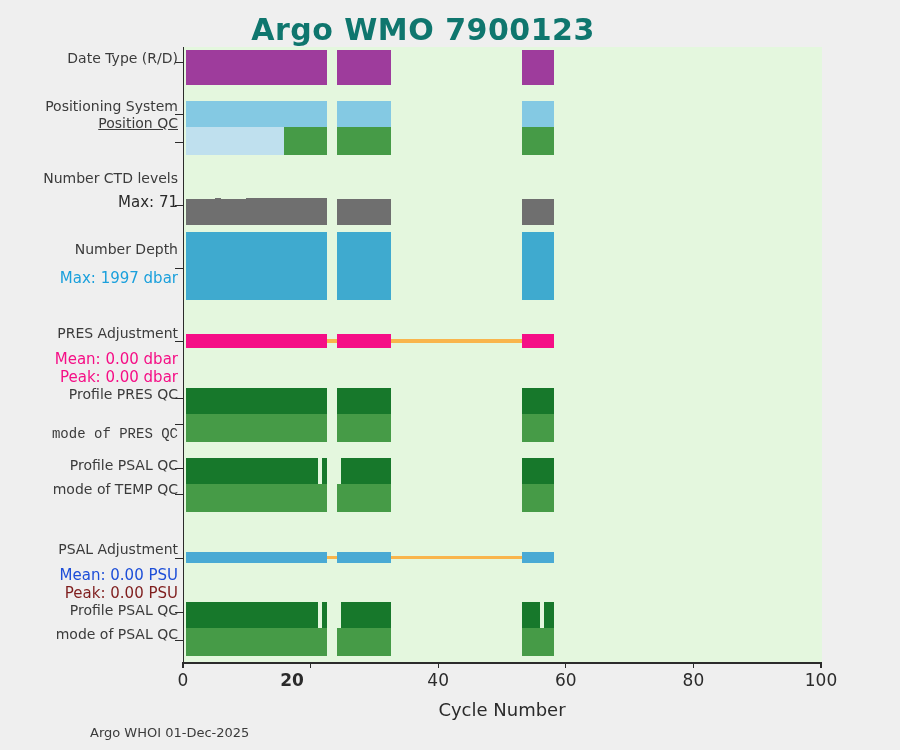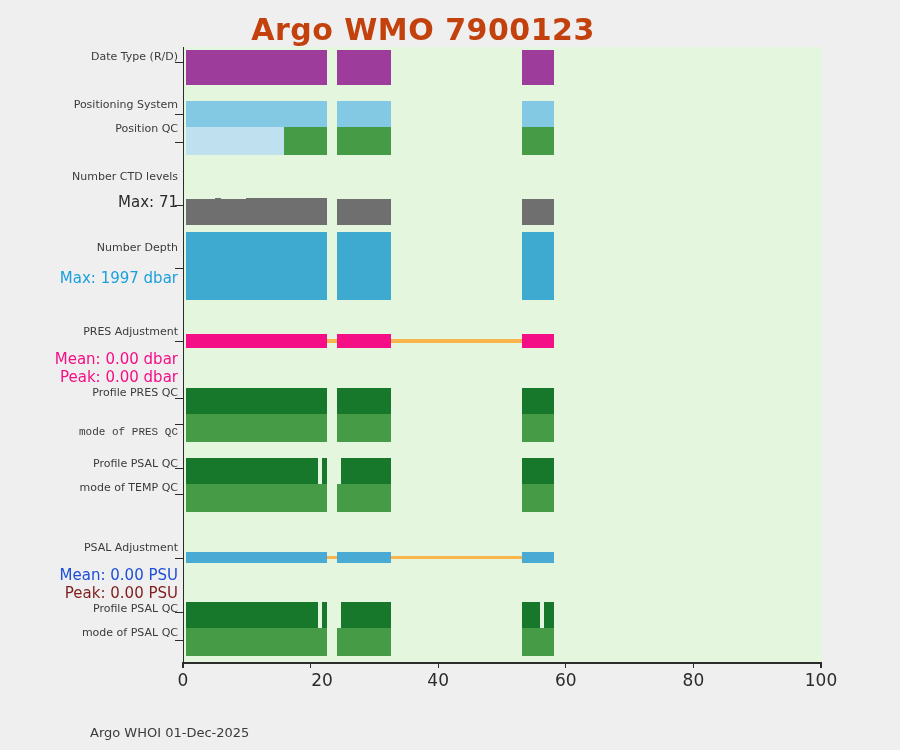--- a/index.html
+++ b/index.html
@@ -9,21 +9,21 @@
     font-family:"DejaVu Sans","Liberation Sans",sans-serif;
     overflow:hidden;
     position:relative;
   }
   #root{position:absolute;left:0;top:0;width:900px;height:750px;}
 
   .title{
     position:absolute;left:0;top:12px;width:846px;
     text-align:center;
     font-size:30px;font-weight:bold;
-    color:#c2410c;
+    color:#0f766e;
     letter-spacing:0.5px;
   }
 
   
   .plot{
     position:absolute;
     left:183px;top:47px;
     width:638px;height:615px;
     background:#E4F7DE;
     border-left:1.5px solid #2b2b2b;
@@ -50,21 +50,21 @@
     text-align:center;font-size:18px;color:#2b2b2b;
   }
 
   
   .ytick{position:absolute;left:175px;width:8px;height:1.4px;background:#2b2b2b;}
 
   
   .ylbl{
     position:absolute;right:722px;
     text-align:right;
-    font-size:11px;color:#3b3b3b;
+    font-size:14px;color:#3b3b3b;
     white-space:nowrap;
     line-height:1;
   }
   .ylbl.sub{font-size:15px;}
 
   .footer{
     position:absolute;left:90px;top:725px;
     font-size:13px;color:#3b3b3b;
   }
 </style>
@@ -123,21 +123,21 @@
       <div style="position: absolute; left: 522.416px; top: 602px; width: 17.864px; height: 26px; background: rgb(23, 120, 43);"></div>
       <div style="position: absolute; left: 544.108px; top: 602px; width: 10.208px; height: 26px; background: rgb(23, 120, 43);"></div>
       <div style="position: absolute; left: 186.19px; top: 628px; width: 140.998px; height: 28px; background: rgb(70, 155, 71);"></div>
       <div style="position: absolute; left: 336.758px; top: 628px; width: 54.23px; height: 28px; background: rgb(70, 155, 71);"></div>
       <div style="position: absolute; left: 522.416px; top: 628px; width: 31.9px; height: 28px; background: rgb(70, 155, 71);"></div>
     </div>
 
   <div id="ylabels">
       <div class="ylbl" style="position: absolute; right: 722px; top: 51px;">Date Type (R/D)</div>
       <div class="ylbl" style="position: absolute; right: 722px; top: 99px;">Positioning System</div>
-      <div class="ylbl" style="position: absolute; right: 722px; top: 123px;">Position QC</div>
+      <div class="ylbl" style="position: absolute; right: 722px; top: 116px; text-decoration: underline;">Position QC</div>
       <div class="ylbl" style="position: absolute; right: 722px; top: 171px;">Number CTD levels</div>
       <div class="ylbl sub" style="position: absolute; right: 722px; top: 195px; color: rgb(43, 43, 43);">Max: 71</div>
       <div class="ylbl" style="position: absolute; right: 722px; top: 242px;">Number Depth</div>
       <div class="ylbl sub" style="position: absolute; right: 722px; top: 271px; color: rgb(27, 160, 220);">Max: 1997 dbar</div>
       <div class="ylbl" style="position: absolute; right: 722px; top: 326px;">PRES Adjustment</div>
       <div class="ylbl sub" style="position: absolute; right: 722px; top: 352px; color: rgb(245, 15, 134);">Mean: 0.00 dbar</div>
       <div class="ylbl sub" style="position: absolute; right: 722px; top: 370px; color: rgb(245, 15, 134);">Peak: 0.00 dbar</div>
       <div class="ylbl" style="position: absolute; right: 722px; top: 387px;">Profile PRES QC</div>
       <div class="ylbl" style="position: absolute; right: 722px; top: 427px; font-family: Liberation Mono, monospace;">mode of PRES QC</div>
       <div class="ylbl" style="position: absolute; right: 722px; top: 458px;">Profile PSAL QC</div>
@@ -162,26 +162,27 @@
       <div class="ytick" style="position: absolute; top: 558px;"></div>
       <div class="ytick" style="position: absolute; top: 612px;"></div>
       <div class="ytick" style="position: absolute; top: 640px;"></div>
     </div>
 
   <div class="xaxis"></div>
   <div id="xticks">
       <div class="tick" style="position: absolute; left: 182.3px;"></div>
       <div class="ticklbl" style="position: absolute; left: 183px;">0</div>
       <div class="tick" style="position: absolute; left: 309.9px;"></div>
-      <div class="ticklbl" style="position: absolute; left: 322px;">20</div>
+      <div class="ticklbl" style="position: absolute; left: 292px; font-weight: bold;">20</div>
       <div class="tick" style="position: absolute; left: 437.5px;"></div>
       <div class="ticklbl" style="position: absolute; left: 438.2px;">40</div>
       <div class="tick" style="position: absolute; left: 565.1px;"></div>
       <div class="ticklbl" style="position: absolute; left: 565.8px;">60</div>
       <div class="tick" style="position: absolute; left: 692.7px;"></div>
       <div class="ticklbl" style="position: absolute; left: 693.4px;">80</div>
       <div class="tick" style="position: absolute; left: 820.3px;"></div>
       <div class="ticklbl" style="position: absolute; left: 821px;">100</div>
     </div>
+  <div class="xlabel">Cycle Number</div>
 
   <div class="footer">Argo WHOI 01-Dec-2025</div>
 
 </div>
 
 </body></html>

